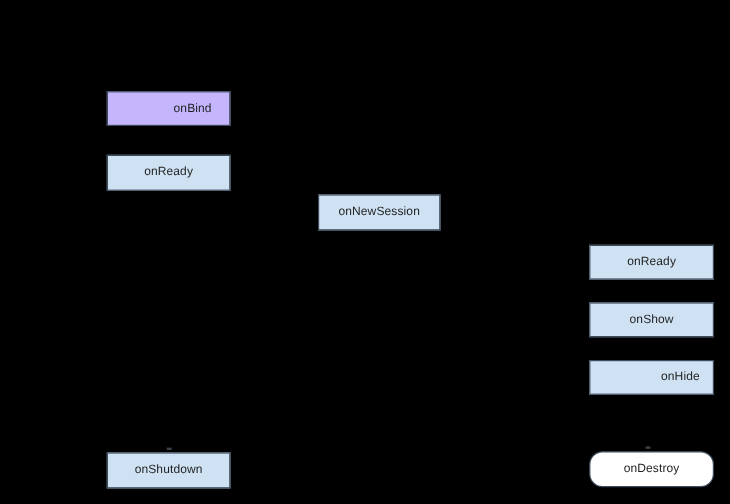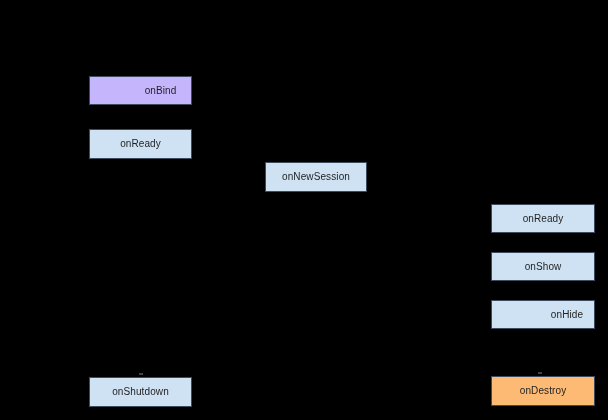--- a/index.html
+++ b/index.html
@@ -39,19 +39,19 @@
 
 <div class="canvas">
   <div id="nodes-layer">
       <div class="node" style="left: 89px; top: 76px; width: 103px; height: 29px; background: #c4b5fd; border-color: rgb(60, 76, 92); color: rgb(31, 31, 31); padding-left: 40px;">onBind</div>
       <div class="node" style="left: 89px; top: 119px; width: 103px; height: 30px; background: rgb(207, 226, 243); border-color: rgb(60, 76, 92); color: rgb(31, 31, 31); margin-top: 10px;">onReady</div>
       <div class="node" style="left: 265px; top: 162px; width: 102px; height: 30px; background: rgb(207, 226, 243); border-color: rgb(60, 76, 92); color: rgb(31, 31, 31);">onNewSession</div>
       <div class="node" style="left: 491px; top: 204px; width: 104px; height: 29px; background: rgb(207, 226, 243); border-color: rgb(60, 76, 92); color: rgb(31, 31, 31);">onReady</div>
       <div class="node" style="left: 491px; top: 252px; width: 104px; height: 29px; background: rgb(207, 226, 243); border-color: rgb(60, 76, 92); color: rgb(31, 31, 31); text-align: right;">onShow</div>
       <div class="node" style="left: 491px; top: 300px; width: 104px; height: 29px; background: rgb(207, 226, 243); border-color: rgb(60, 76, 92); color: rgb(31, 31, 31); padding-left: 48px;">onHide</div>
       <div class="node" style="left: 89px; top: 377px; width: 103px; height: 30px; background: rgb(207, 226, 243); border-color: rgb(60, 76, 92); color: rgb(31, 31, 31);">onShutdown</div>
-      <div class="node" style="left: 491px; top: 376px; width: 104px; height: 30px; background: #fdba74; border-color: rgb(60, 76, 92); color: rgb(31, 31, 31);">onDestroy</div>
+      <div class="node" style="left: 491px; top: 376px; width: 104px; height: 30px; background: #ffffff; border-color: rgb(60, 76, 92); color: rgb(31, 31, 31); border-radius: 11px;">onDestroy</div>
     </div>
   <div id="artifacts-layer">
       <div class="artifact" style="left: 139px; top: 373px; width: 4px; height: 2px;"></div>
       <div class="artifact" style="left: 538px; top: 372px; width: 4px; height: 2px;"></div>
     </div>
 </div>
 
 </body></html>

